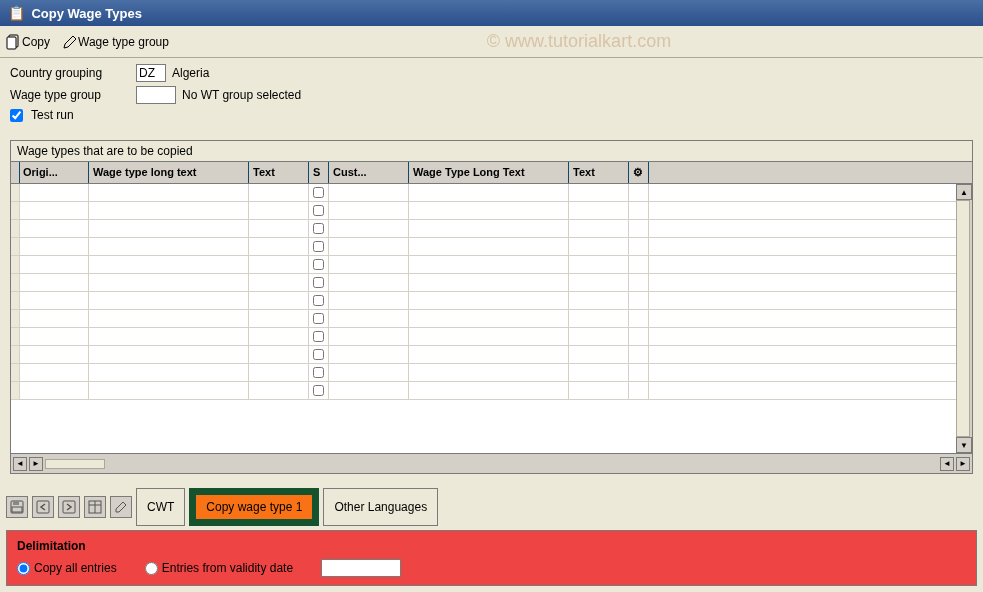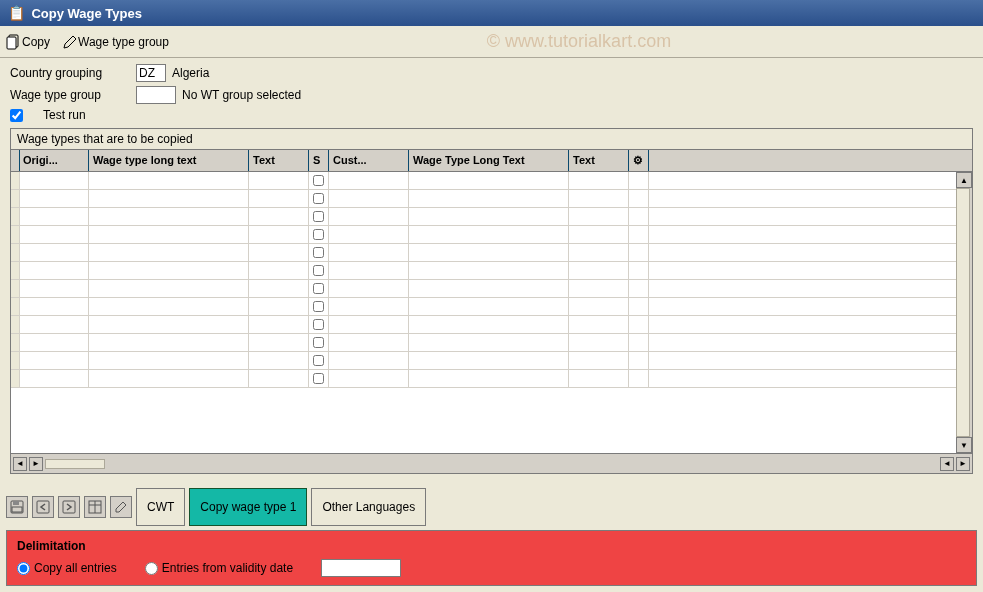--- a/index.html
+++ b/index.html
@@ -89,22 +89,22 @@
       padding: 0 2px;
       width: 40px;
     }
     .field-value {
       font-size: 12px;
       color: #000;
     }
     .checkbox-row {
       display: flex;
       align-items: center;
-      gap: 20px;
-      margin-bottom: 4px;
+      gap: 8px;
+      margin-bottom: 16px;
     }
     .checkbox-row input[type="checkbox"] {
       width: 13px;
       height: 13px;
     }
     .table-section {
       border: 1px solid #7a7a7a;
       background: white;
       flex: 1;
       display: flex;
@@ -232,22 +232,22 @@
       height: 38px;
       background: #ece9d8;
       border: 1px solid #7a7a7a;
       padding: 0 10px;
       font-size: 12px;
       cursor: pointer;
       display: flex;
       align-items: center;
     }
     .text-btn.highlight {
-      background: #14b8a6;
-      border: 1px solid #14532d;
+      background: #f97316;
+      border: 7px solid #14532d;
     }
     .delimitation-box {
       border: 1px solid #7a7a7a;
       background: #ef4444;
       padding: 8px 10px;
       margin: 0 6px 6px 6px;
     }
     .delimitation-title {
       font-size: 12px;
       font-weight: bold;

